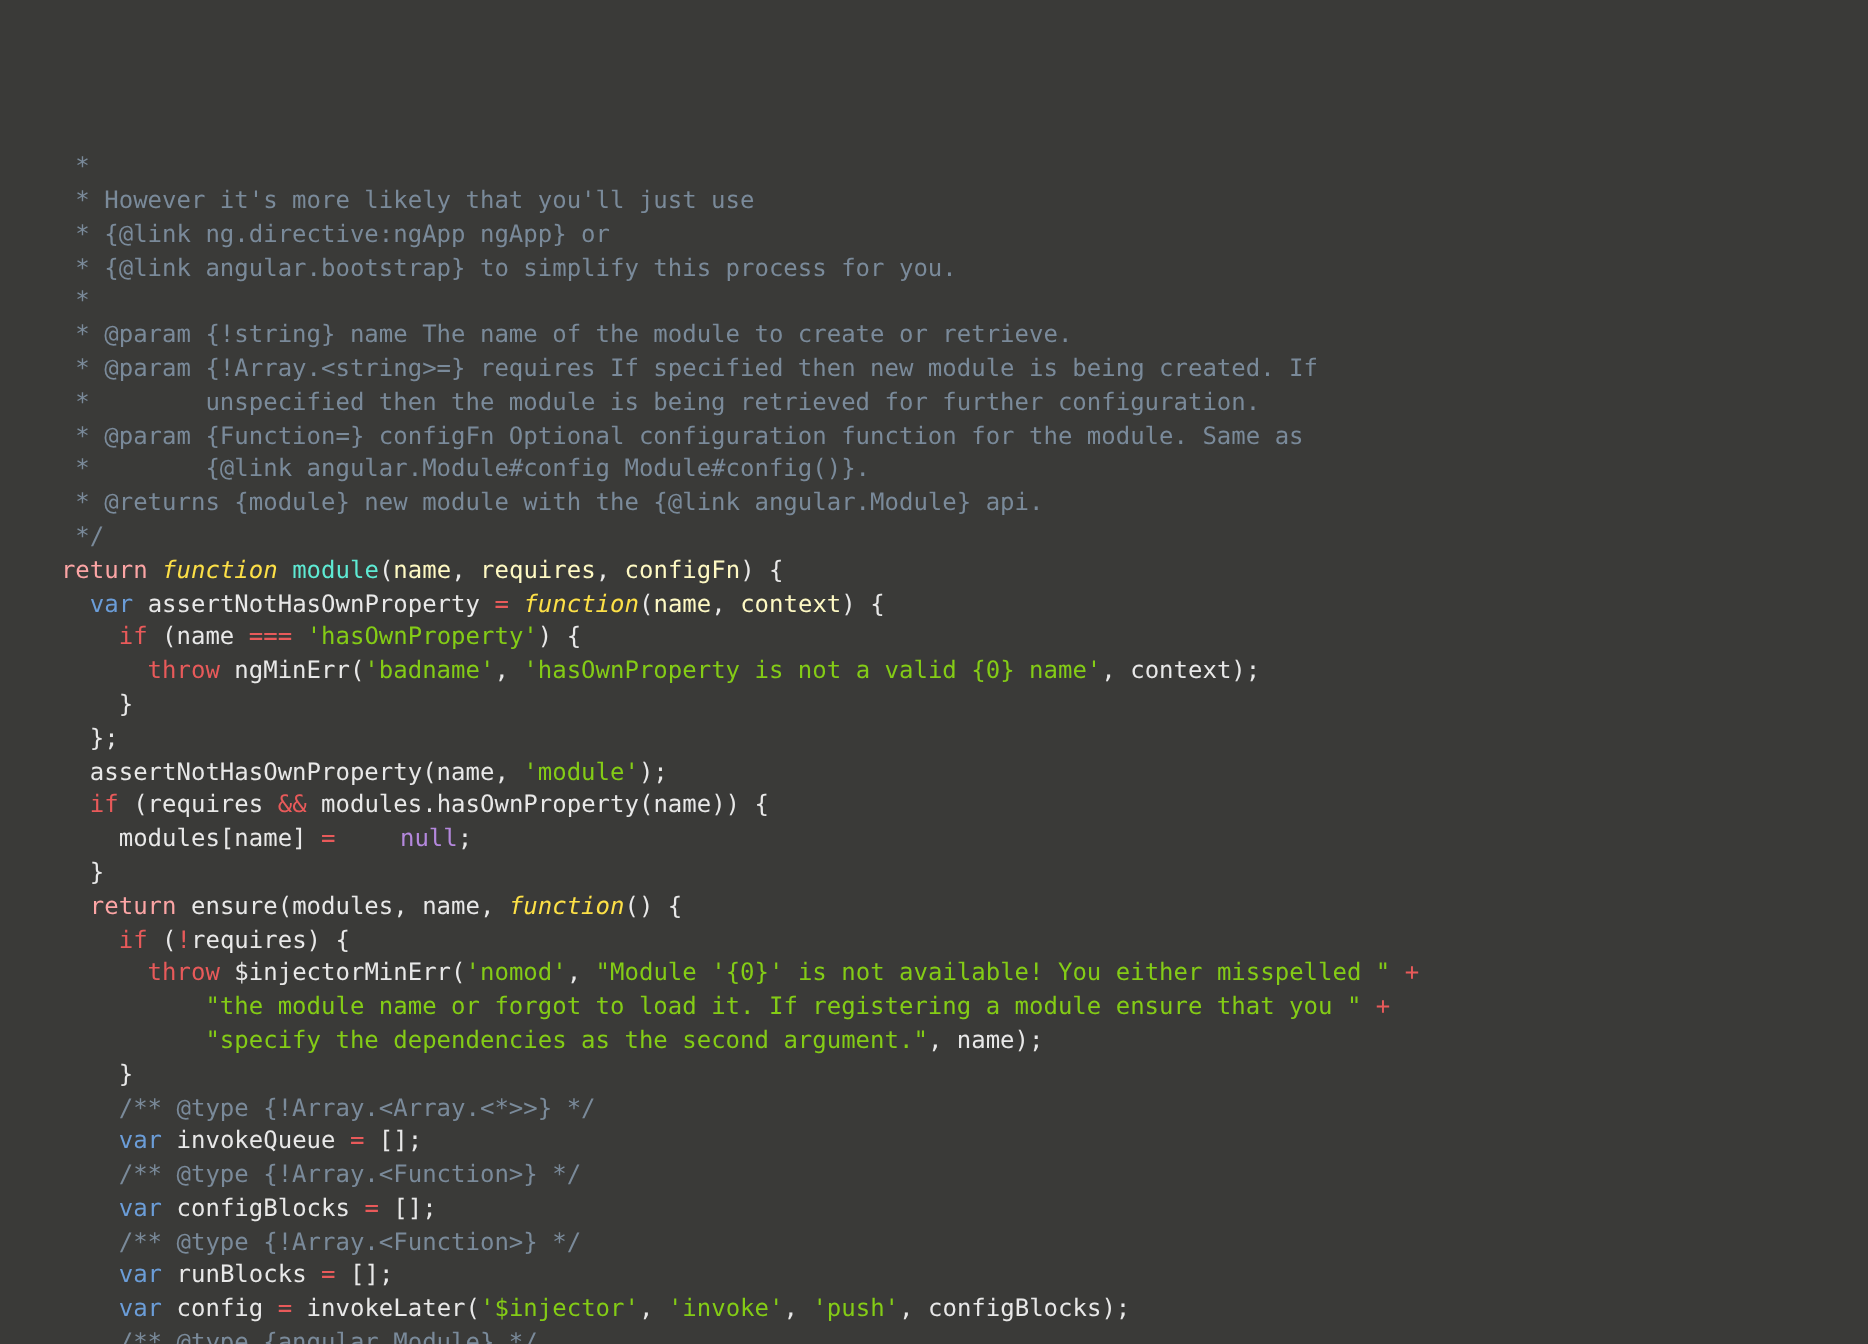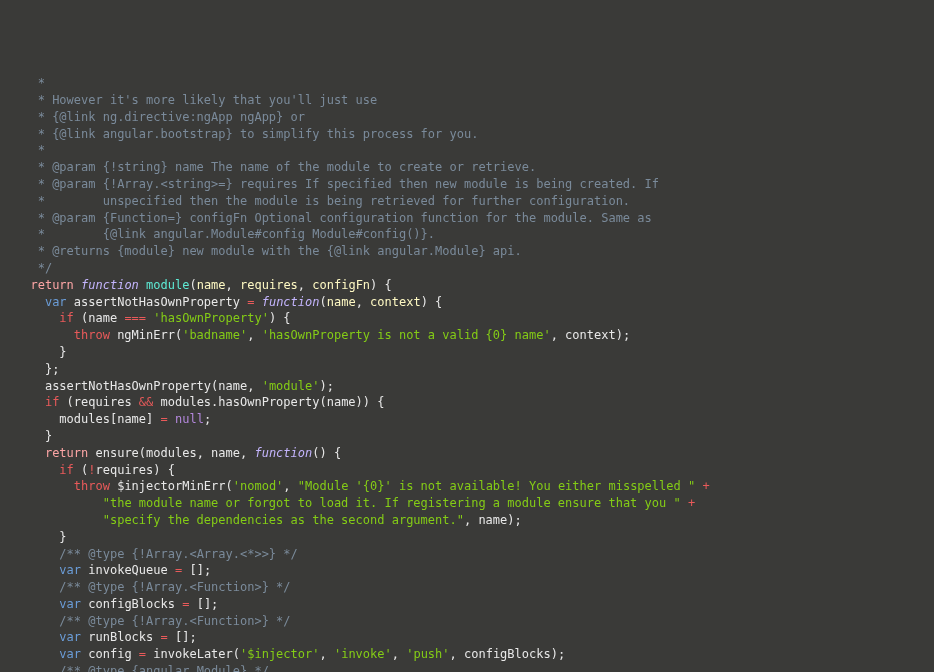--- a/index.html
+++ b/index.html
@@ -9,24 +9,24 @@
       font-size: 12px;
       line-height: 1.4;
       color: #e8e8e8;
       padding: 8px 8px 8px 16px;
       white-space: pre;
       overflow: hidden;
     }
     .comment { color: #7a8a9a; }
     .keyword-return { color: #fca5a5; }
     .keyword-var { color: #6b9dd8; }
-    .keyword-func { color: #c4b5fd; font-style: italic; }
+    .keyword-func { color: #fde047; font-style: italic; }
     .keyword-if { color: #e85a5a; margin-top: 48px; }
     .keyword-throw { color: #e85a5a; margin-top: 23px; }
-    .keyword-null { color: #b488dd; }
+    .keyword-null { color: #b488dd; margin-left: 25px; }
     .param { color: #fef9c3; }
     .string { color: #84cc16; }
     .op { color: #e85a5a; }
     .fn-name { color: #5eead4; }
     .punct { color: #e8e8e8; }
     .dollar { color: #e8e8e8; }
     .concat { color: #e85a5a; }
   </style>
 </head>
 <body>

